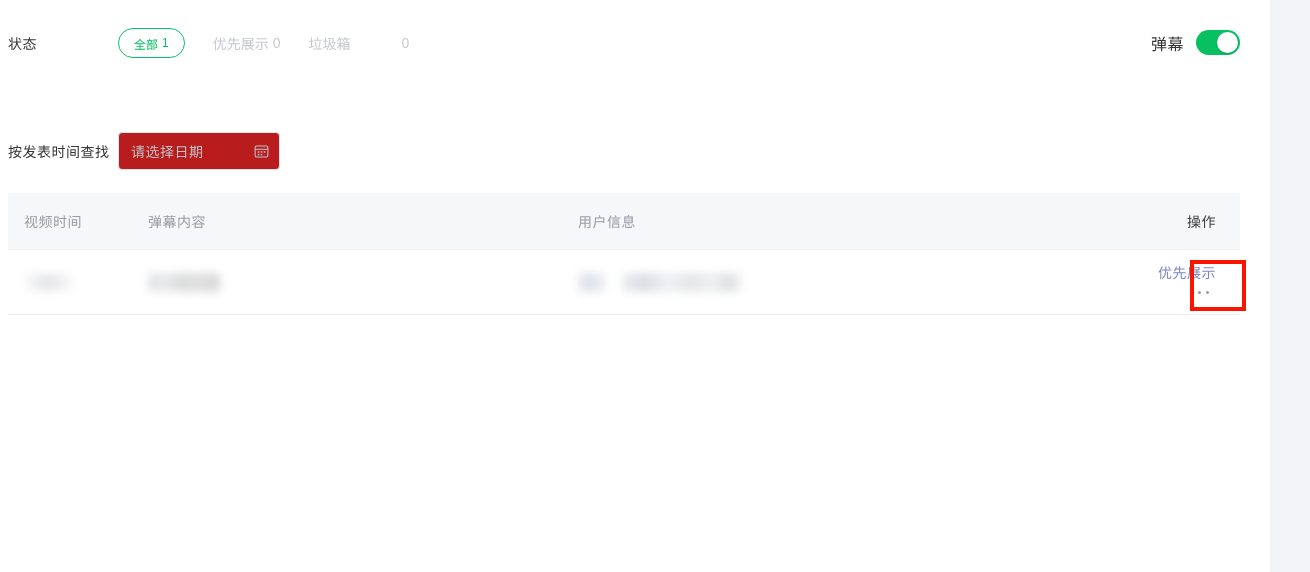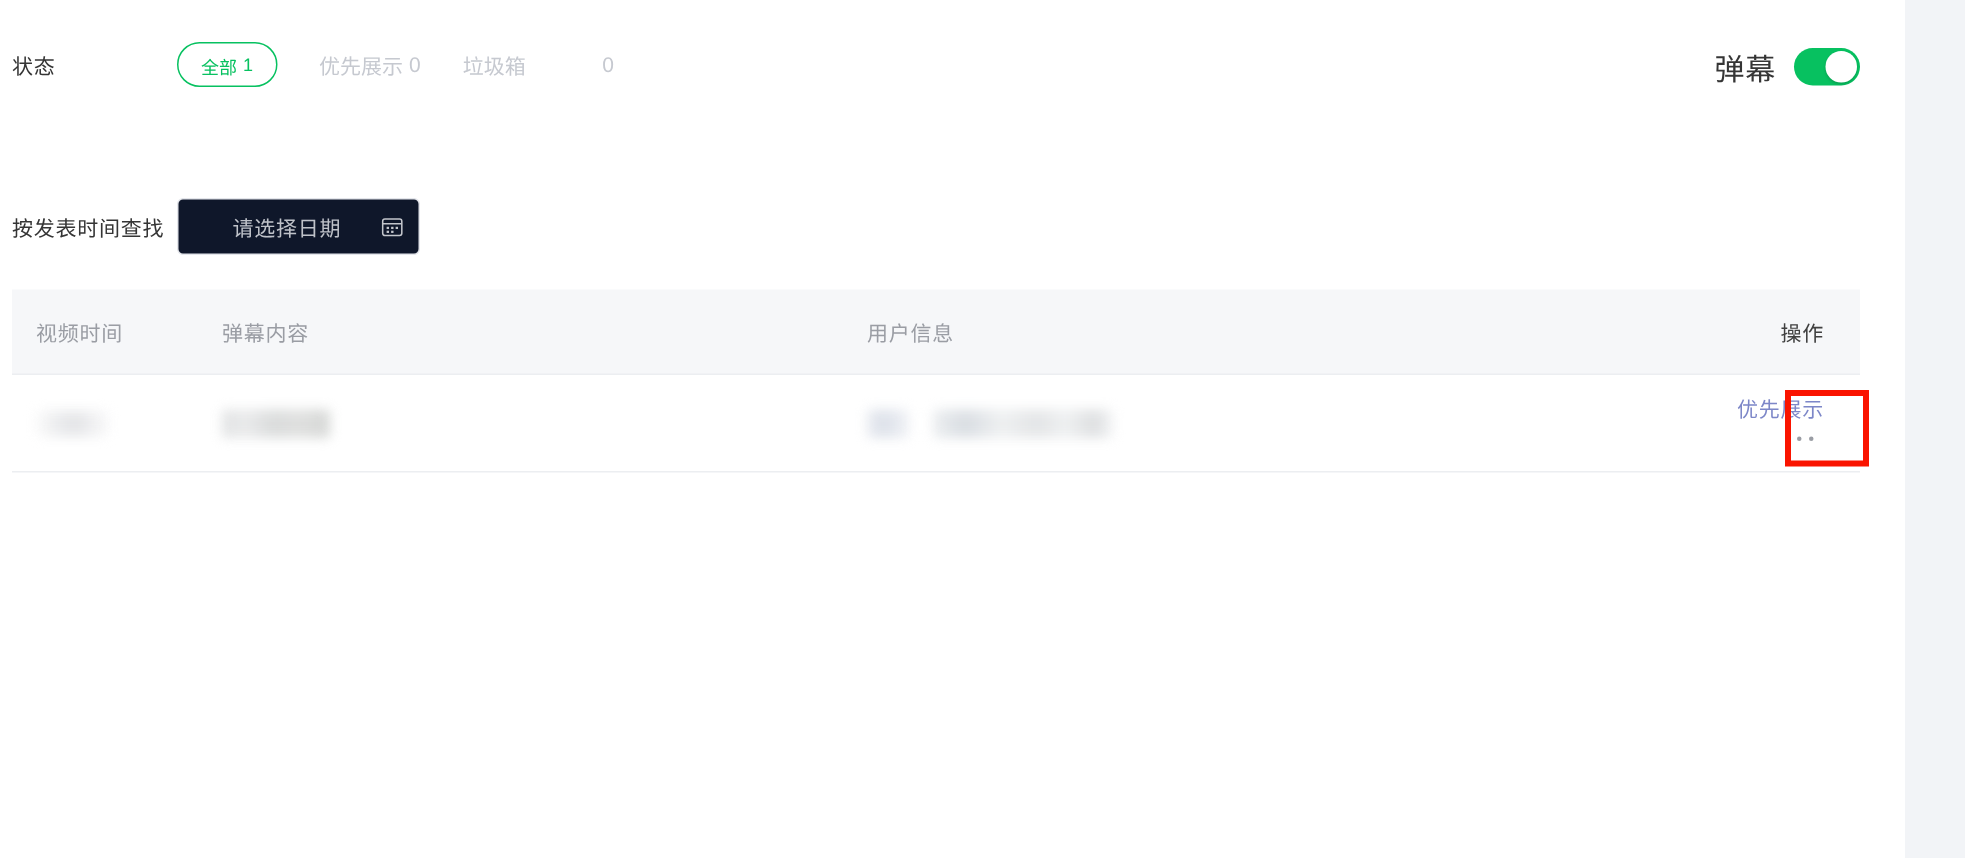--- a/index.html
+++ b/index.html
@@ -91,21 +91,21 @@
 
   
   .danmu-wrap {
     position: absolute;
     right: 30px;
     top: 30px;
     display: flex;
     align-items: center;
   }
   .danmu-label {
-    font-size: 20px;
+    font-size: 16px;
     color: #353535;
     margin-right: 12px;
     letter-spacing: .5px;
   }
   .switch {
     position: relative;
     width: 44px;
     height: 25px;
     border-radius: 13px;
     background: #07c160;
@@ -122,26 +122,25 @@
     box-shadow: 0 1px 2px rgba(0,0,0,.18);
   }
 
   
   .date-input {
     position: relative;
     width: 162px;
     height: 38px;
     border: 1px solid #e4e6eb;
     border-radius: 4px;
-    background: #0f172a;
-    box-sizing: border-box;
-    display: flex;
-    align-items: center;
-    cursor: pointer;
-    padding-left: 24px;
+    background: #b91c1c;
+    box-sizing: border-box;
+    display: flex;
+    align-items: center;
+    cursor: pointer;
   }
   .date-input .ph {
     padding-left: 12px;
     font-size: 14px;
     color: #bfc2c9;
     letter-spacing: .5px;
   }
   .cal-icon {
     position: absolute;
     right: 10px;

